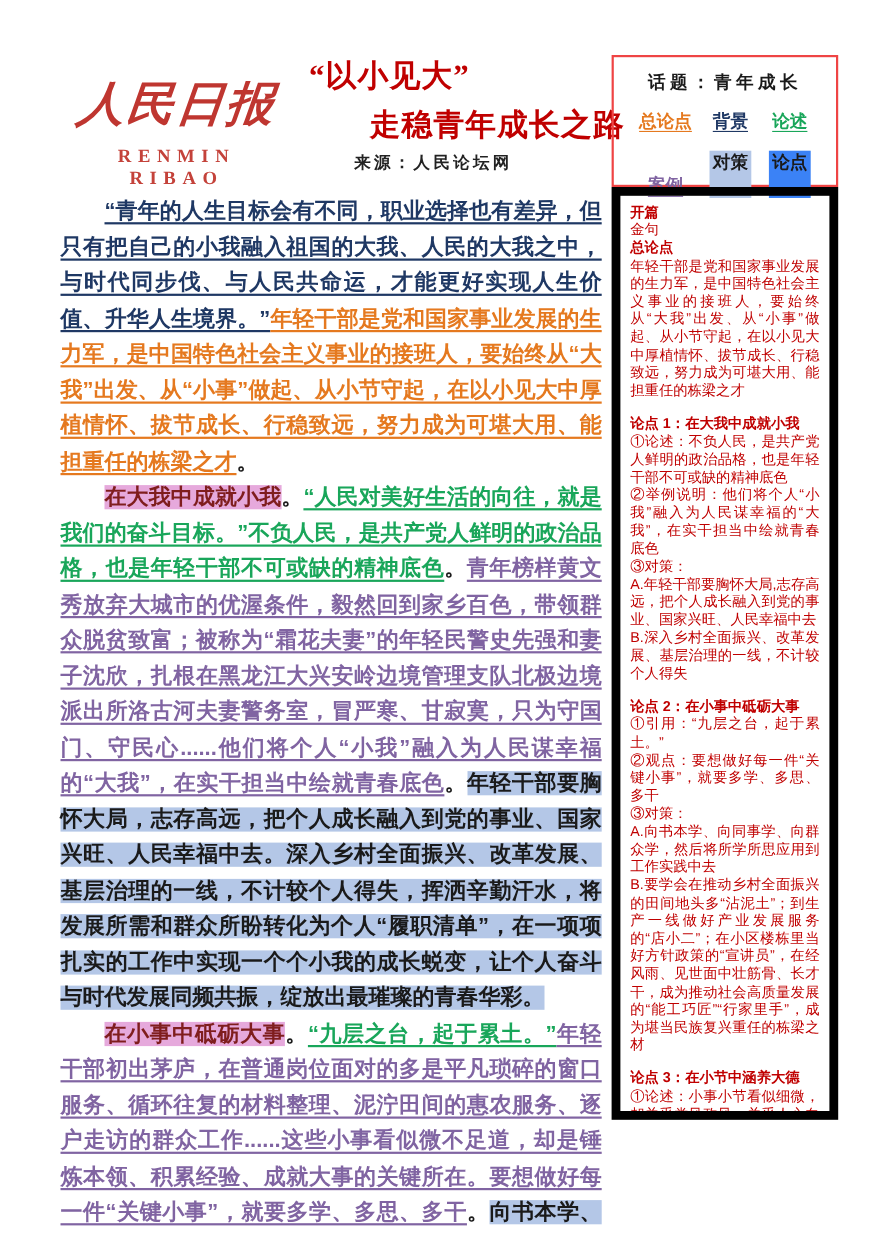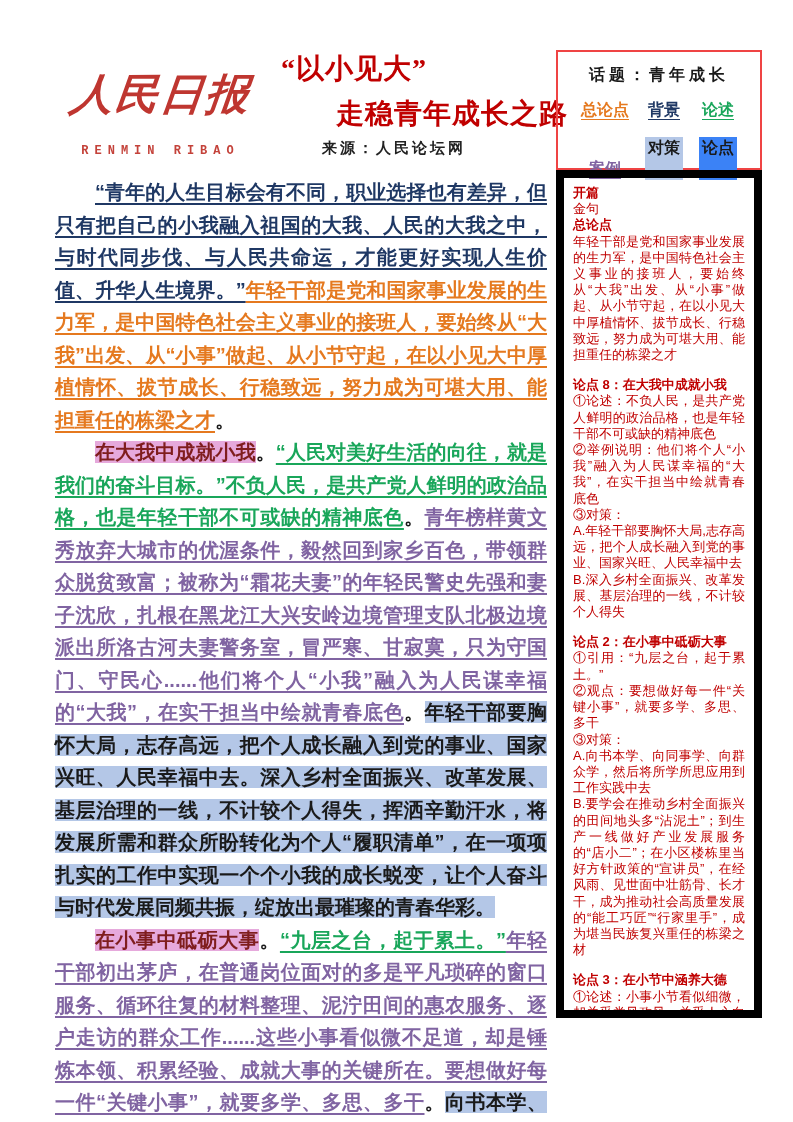--- a/index.html
+++ b/index.html
@@ -2,22 +2,22 @@
 <html><head>
 <meta charset="utf-8">
 <style>
   html,body{margin:0;padding:0;background:#ffffff;}
   .page{position:relative;width:793px;height:1122px;background:#fff;overflow:hidden;
         font-family:"Liberation Sans",sans-serif;}
   
   .logo{position:absolute;left:68px;top:66px;width:185px;text-align:center;color:#bf3630;}
   .logo-main{font-family:"Liberation Serif",serif;font-style:italic;font-weight:700;
              font-size:43px;letter-spacing:2px;white-space:nowrap;transform:skewX(-6deg);}
-  .logo-sub{font-family:Liberation Mono, monospace;font-size:12px;font-weight:700;
-            letter-spacing:6px;margin-top:20px;color:#c4423a;}
+  .logo-sub{font-family:Liberation Serif, serif;font-size:17px;font-weight:700;
+            letter-spacing:6px;margin-top:8px;color:#c4423a;}
   .title1{position:absolute;left:281px;top:50px;font-family:"Liberation Serif",serif;
           font-weight:700;font-size:28px;color:#c00000;letter-spacing:1px;}
   .title2{position:absolute;left:336px;top:95px;font-family:"Liberation Serif",serif;
           font-weight:700;font-size:28px;color:#c00000;letter-spacing:1px;}
   .source{position:absolute;left:322px;top:139px;font-family:"Liberation Serif",serif;
           font-weight:700;font-size:15px;color:#222;letter-spacing:3px;}
   
   .legend{position:absolute;left:556px;top:50px;width:206px;height:120px;
           border:2px solid #ef4444;box-sizing:border-box;text-align:center;}
   .legend-topic{margin-top:13px;font-family:"Liberation Serif",serif;font-weight:700;
@@ -80,21 +80,21 @@
 
   <div class="annotations">
     <div>
         <div class="ann-section">
           <div class="ann-line ann-bold">开篇</div>
           <div class="ann-line">金句</div>
           <div class="ann-line ann-bold">总论点</div>
           <div class="ann-line">年轻干部是党和国家事业发展的生力军，是中国特色社会主义事业的接班人，要始终从“大我”出发、从“小事”做起、从小节守起，在以小见大中厚植情怀、拔节成长、行稳致远，努力成为可堪大用、能担重任的栋梁之才</div>
         </div>
         <div class="ann-section">
-          <div class="ann-line ann-bold">论点 8：在大我中成就小我</div>
+          <div class="ann-line ann-bold">论点 1：在大我中成就小我</div>
           <div class="ann-line">①论述：不负人民，是共产党人鲜明的政治品格，也是年轻干部不可或缺的精神底色</div>
           <div class="ann-line">②举例说明：他们将个人“小我”融入为人民谋幸福的“大我”，在实干担当中绘就青春底色</div>
           <div class="ann-line">③对策：</div>
           <div class="ann-line">A.年轻干部要胸怀大局,志存高远，把个人成长融入到党的事业、国家兴旺、人民幸福中去</div>
           <div class="ann-line">B.深入乡村全面振兴、改革发展、基层治理的一线，不计较个人得失</div>
         </div>
         <div class="ann-section">
           <div class="ann-line ann-bold">论点 2：在小事中砥砺大事</div>
           <div class="ann-line">①引用：“九层之台，起于累土。”</div>
           <div class="ann-line">②观点：要想做好每一件“关键小事”，就要多学、多思、多干</div>

